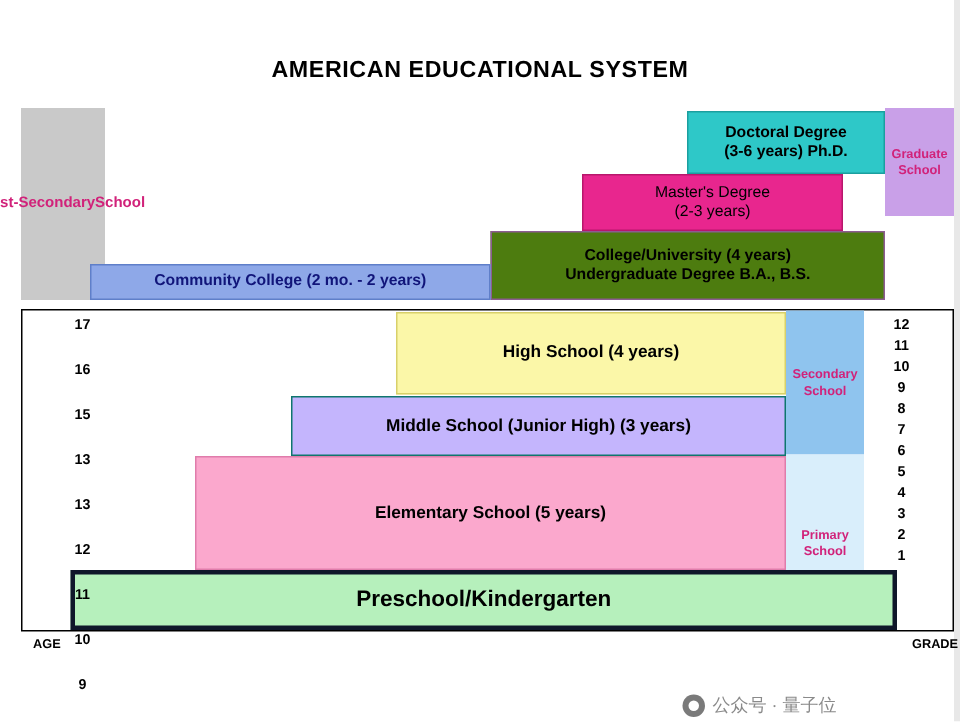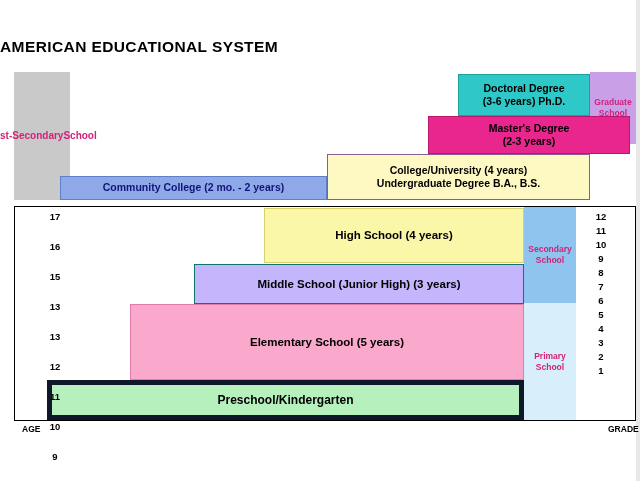--- a/index.html
+++ b/index.html
@@ -26,21 +26,21 @@
     background: #ffffff;
   }
   .page-edge-right {
     position: absolute; right: 0; top: 0; width: 4px; height: 481px;
     background: #e8e8e8;
   }
   .title {
     position: absolute;
     left: 0; right: 0;
     top: 38px;
-    text-align: left;
+    text-align: center;
     font-size: 15.5px;
     font-weight: bold;
     letter-spacing: 0.4px;
     color: #000000;
   }
   .block {
     position: absolute;
     box-sizing: border-box;
     display: flex;
     align-items: center;
@@ -69,27 +69,27 @@
     background: #c9a0e8;
     font-size: 8.5px; font-weight: bold; color: #d1227a;
     flex-direction: column;
   }
   #doctoral-block {
     left: 458px; top: 74px; width: 132px; height: 42px;
     background: #2ec8c8; border: 1px solid #1b9f9f;
     font-size: 10.5px; font-weight: bold;
   }
   #masters-block {
-    left: 388px; top: 116px; width: 202px; height: 38px;
+    left: 388px; top: 116px; width: 174px; height: 38px;
     background: #e8268e; border: 1px solid #b8176c;
-    font-size: 10.5px; font-weight: bold; margin-left: 40px;
+    font-size: 10.5px; font-weight: normal;
   }
   #college-block {
     left: 327px; top: 154px; width: 263px; height: 46px;
-    background: #fef9c3; border: 1px solid #8c5c91;
+    background: #4d7c0f; border: 1px solid #8c5c91;
     font-size: 10.5px; font-weight: bold;
   }
   #community-college-block {
     left: 60px; top: 176px; width: 267px; height: 24px;
     background: #8ea8e8; border: 1px solid #5f7fc9;
     font-size: 10.5px; font-weight: bold; color: #11157a;
   }
 
   
   #k12-band {
@@ -121,23 +121,23 @@
     left: 194px; top: 264px; width: 330px; height: 40px;
     background: #c4b5fd; border: 1px solid #0f766e;
     font-size: 11.5px; font-weight: bold;
   }
   #elementary-block {
     left: 130px; top: 304px; width: 394px; height: 76px;
     background: #fba8cd; border: 1px solid #e07cab;
     font-size: 11.5px; font-weight: bold;
   }
   #preschool-block {
-    left: 47px; top: 380px; width: 477px; height: 40px;
-    background: #b6f0bc; border: 5px solid #0f172a;
-    font-size: 12px; font-weight: bold;
+    left: 47px; top: 380px; width: 551px; height: 40px;
+    background: #b6f0bc; border: 3px solid #0f172a;
+    font-size: 15px; font-weight: bold;
   }
 
   
   .num-col {
     position: absolute;
     display: flex;
     flex-direction: column;
     font-size: 9.5px;
     font-weight: bold;
     color: #000000;
@@ -285,14 +285,18 @@
       <div class="n">5</div>
       <div class="n">4</div>
       <div class="n">3</div>
       <div class="n">2</div>
       <div class="n">1</div>
     </div>
 
   <div class="axis-label" id="age-label">AGE</div>
   <div class="axis-label" id="grade-label">GRADE</div>
 
+  <div id="watermark">
+    <span class="wm-logo"></span>
+    <span>公众号 · 量子位</span>
+  </div>
 
 </div>
 
 </body></html>

